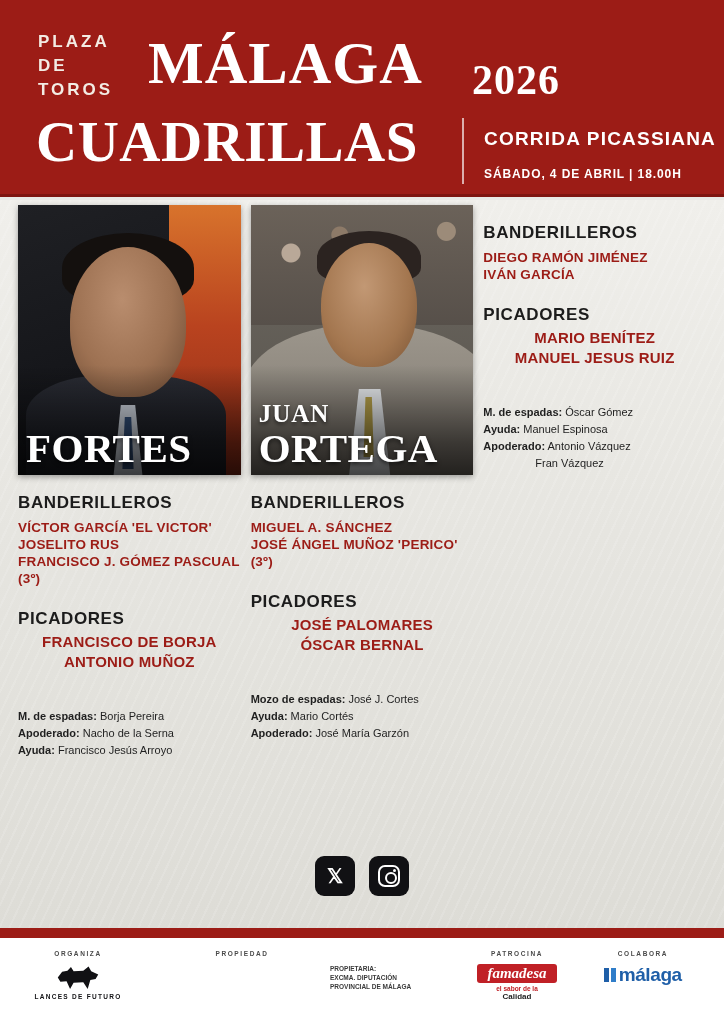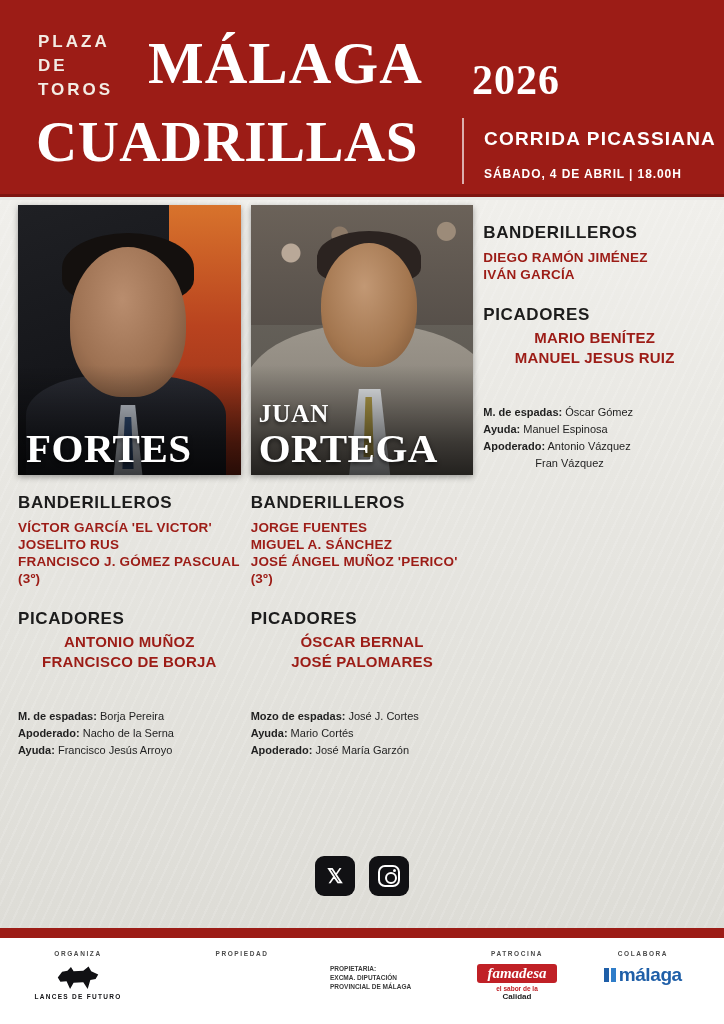--- a/index.html
+++ b/index.html
@@ -416,22 +416,22 @@
 
     <div class="section-title">BANDERILLEROS</div>
     <div class="names">
       <div>VÍCTOR GARCÍA 'EL VICTOR'</div>
       <div>JOSELITO RUS</div>
       <div>FRANCISCO J. GÓMEZ PASCUAL (3º)</div>
     </div>
 
     <div class="section-title pic">PICADORES</div>
     <div class="names pic">
+      <div>FRANCISCO DE BORJA</div>
       <div>ANTONIO MUÑOZ</div>
-      <div>FRANCISCO DE BORJA</div>
     </div>
 
     <div class="staff">
       <div><b>M. de espadas:</b> <span>Borja Pereira</span></div>
       <div><b>Apoderado:</b> <span>Nacho de la Serna</span></div>
       <div><b>Ayuda:</b> <span>Francisco Jesús Arroyo</span></div>
     </div>
   </div>
 
   <div class="col">
@@ -446,29 +446,28 @@
       </div>
       <div class="shade"></div>
       <div class="name-block">
         <div class="name-first">JUAN</div>
         <div class="name-last">ORTEGA</div>
       </div>
     </div>
 
     <div class="section-title">BANDERILLEROS</div>
     <div class="names">
-      <div>JORGE FUENTES</div>
       <div>MIGUEL A. SÁNCHEZ</div>
       <div>JOSÉ ÁNGEL MUÑOZ 'PERICO' (3º)</div>
     </div>
 
     <div class="section-title pic">PICADORES</div>
     <div class="names pic">
+      <div>JOSÉ PALOMARES</div>
       <div>ÓSCAR BERNAL</div>
-      <div>JOSÉ PALOMARES</div>
     </div>
 
     <div class="staff">
       <div><b>Mozo de espadas:</b> <span>José J. Cortes</span></div>
       <div><b>Ayuda:</b> <span>Mario Cortés</span></div>
       <div><b>Apoderado:</b> <span>José María Garzón</span></div>
     </div>
   </div>
 
   <div class="col">

